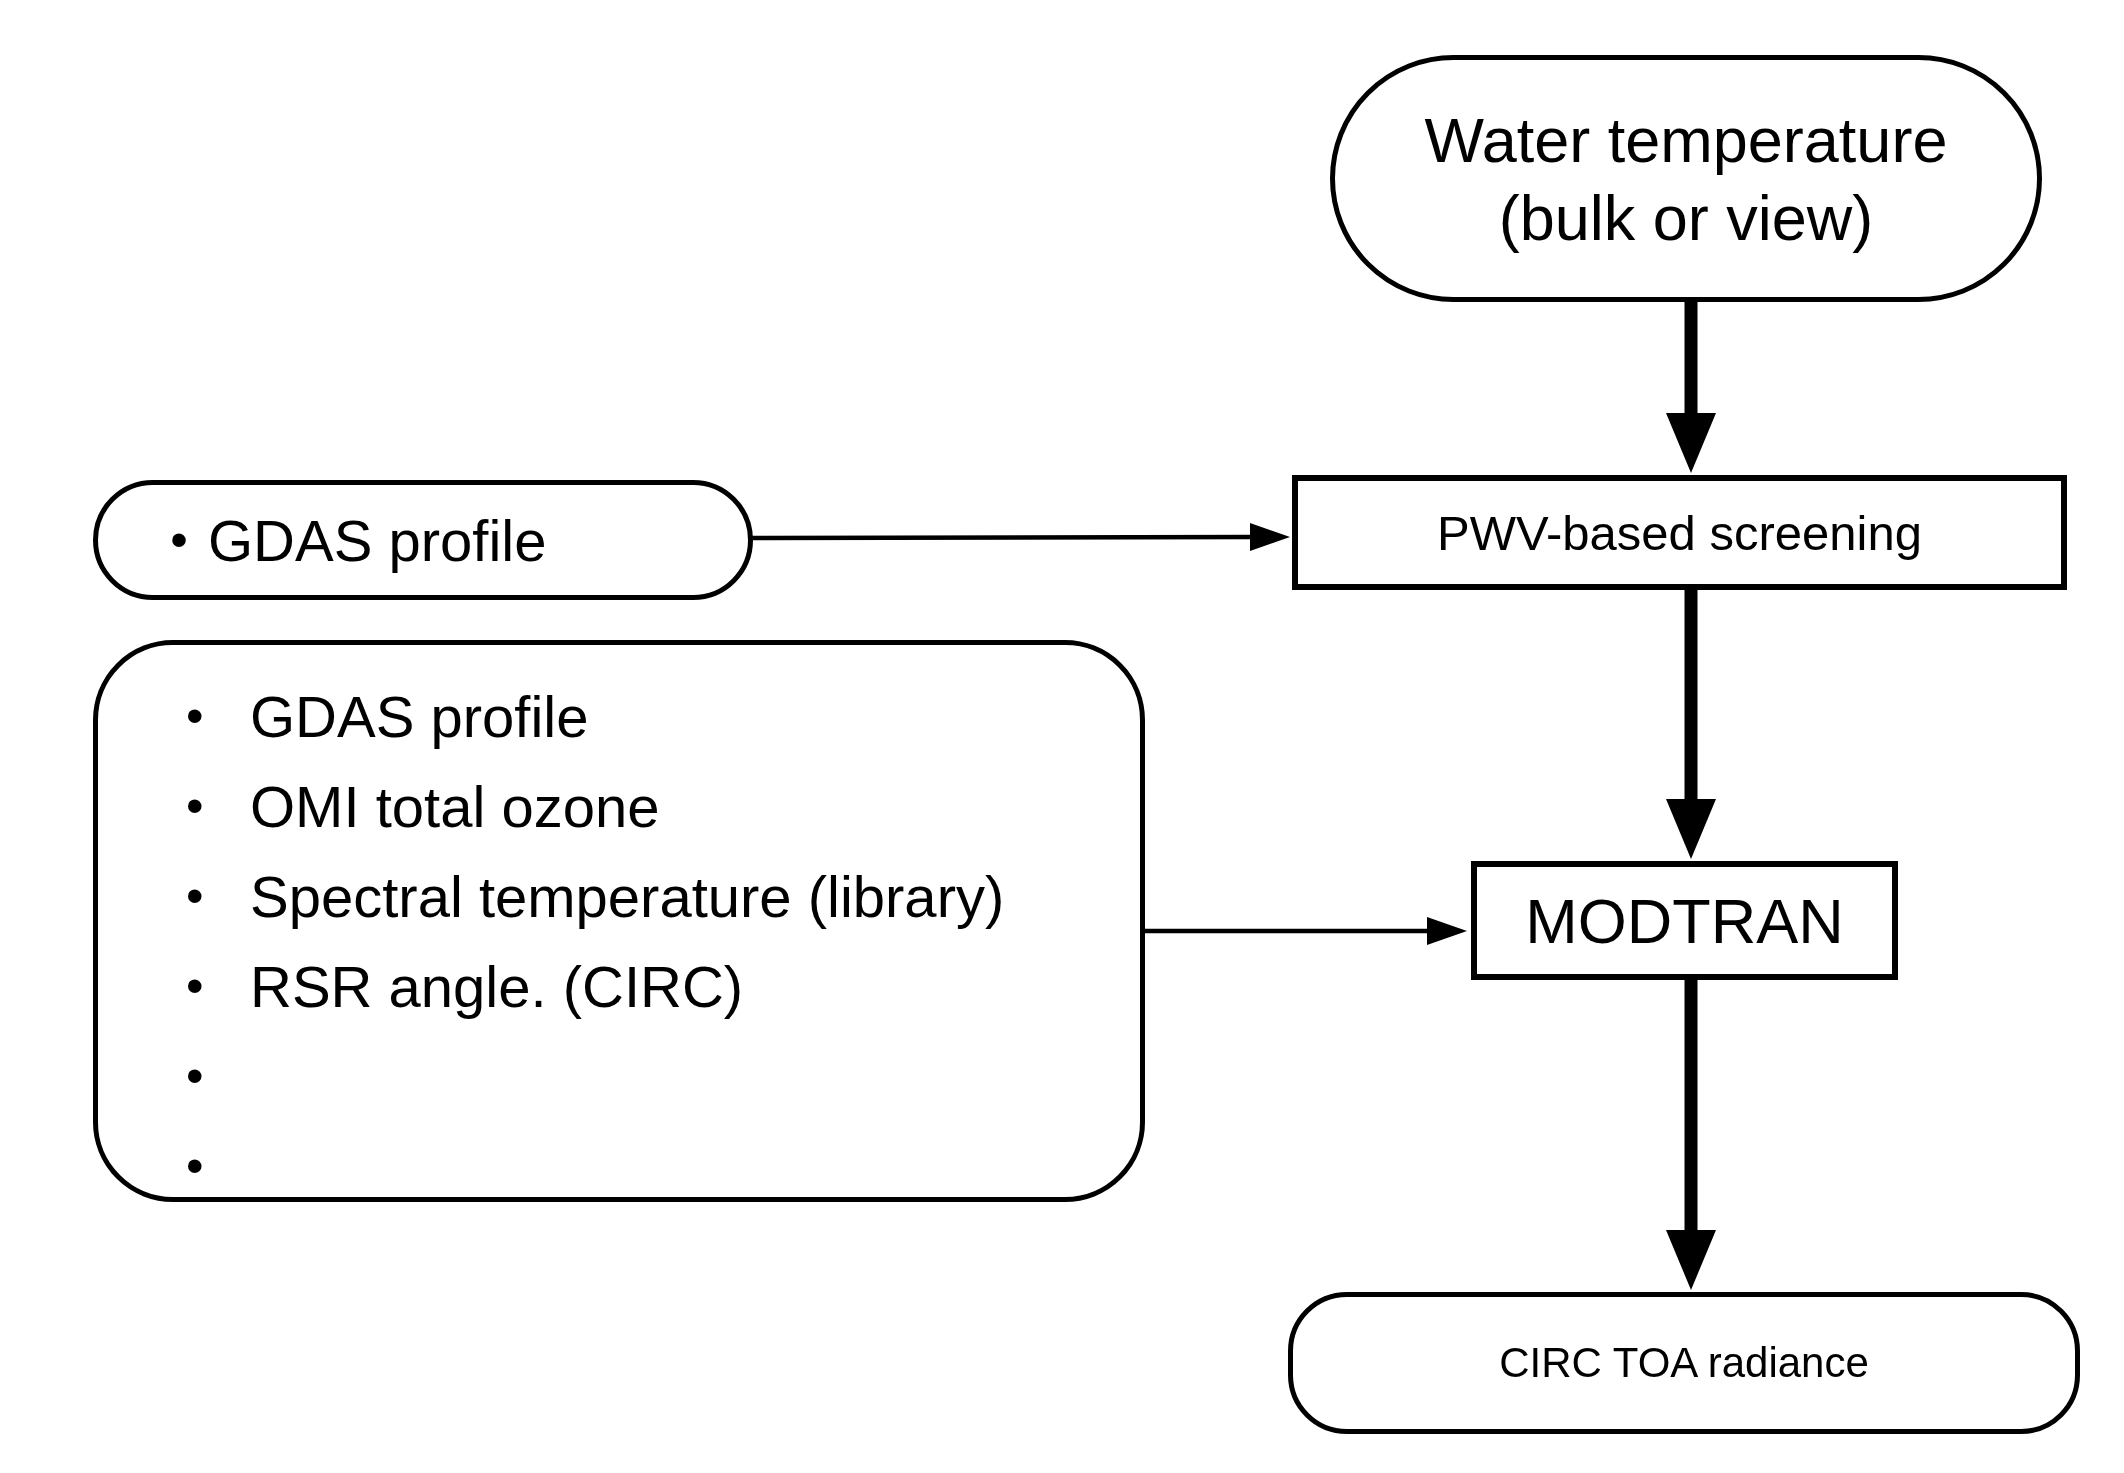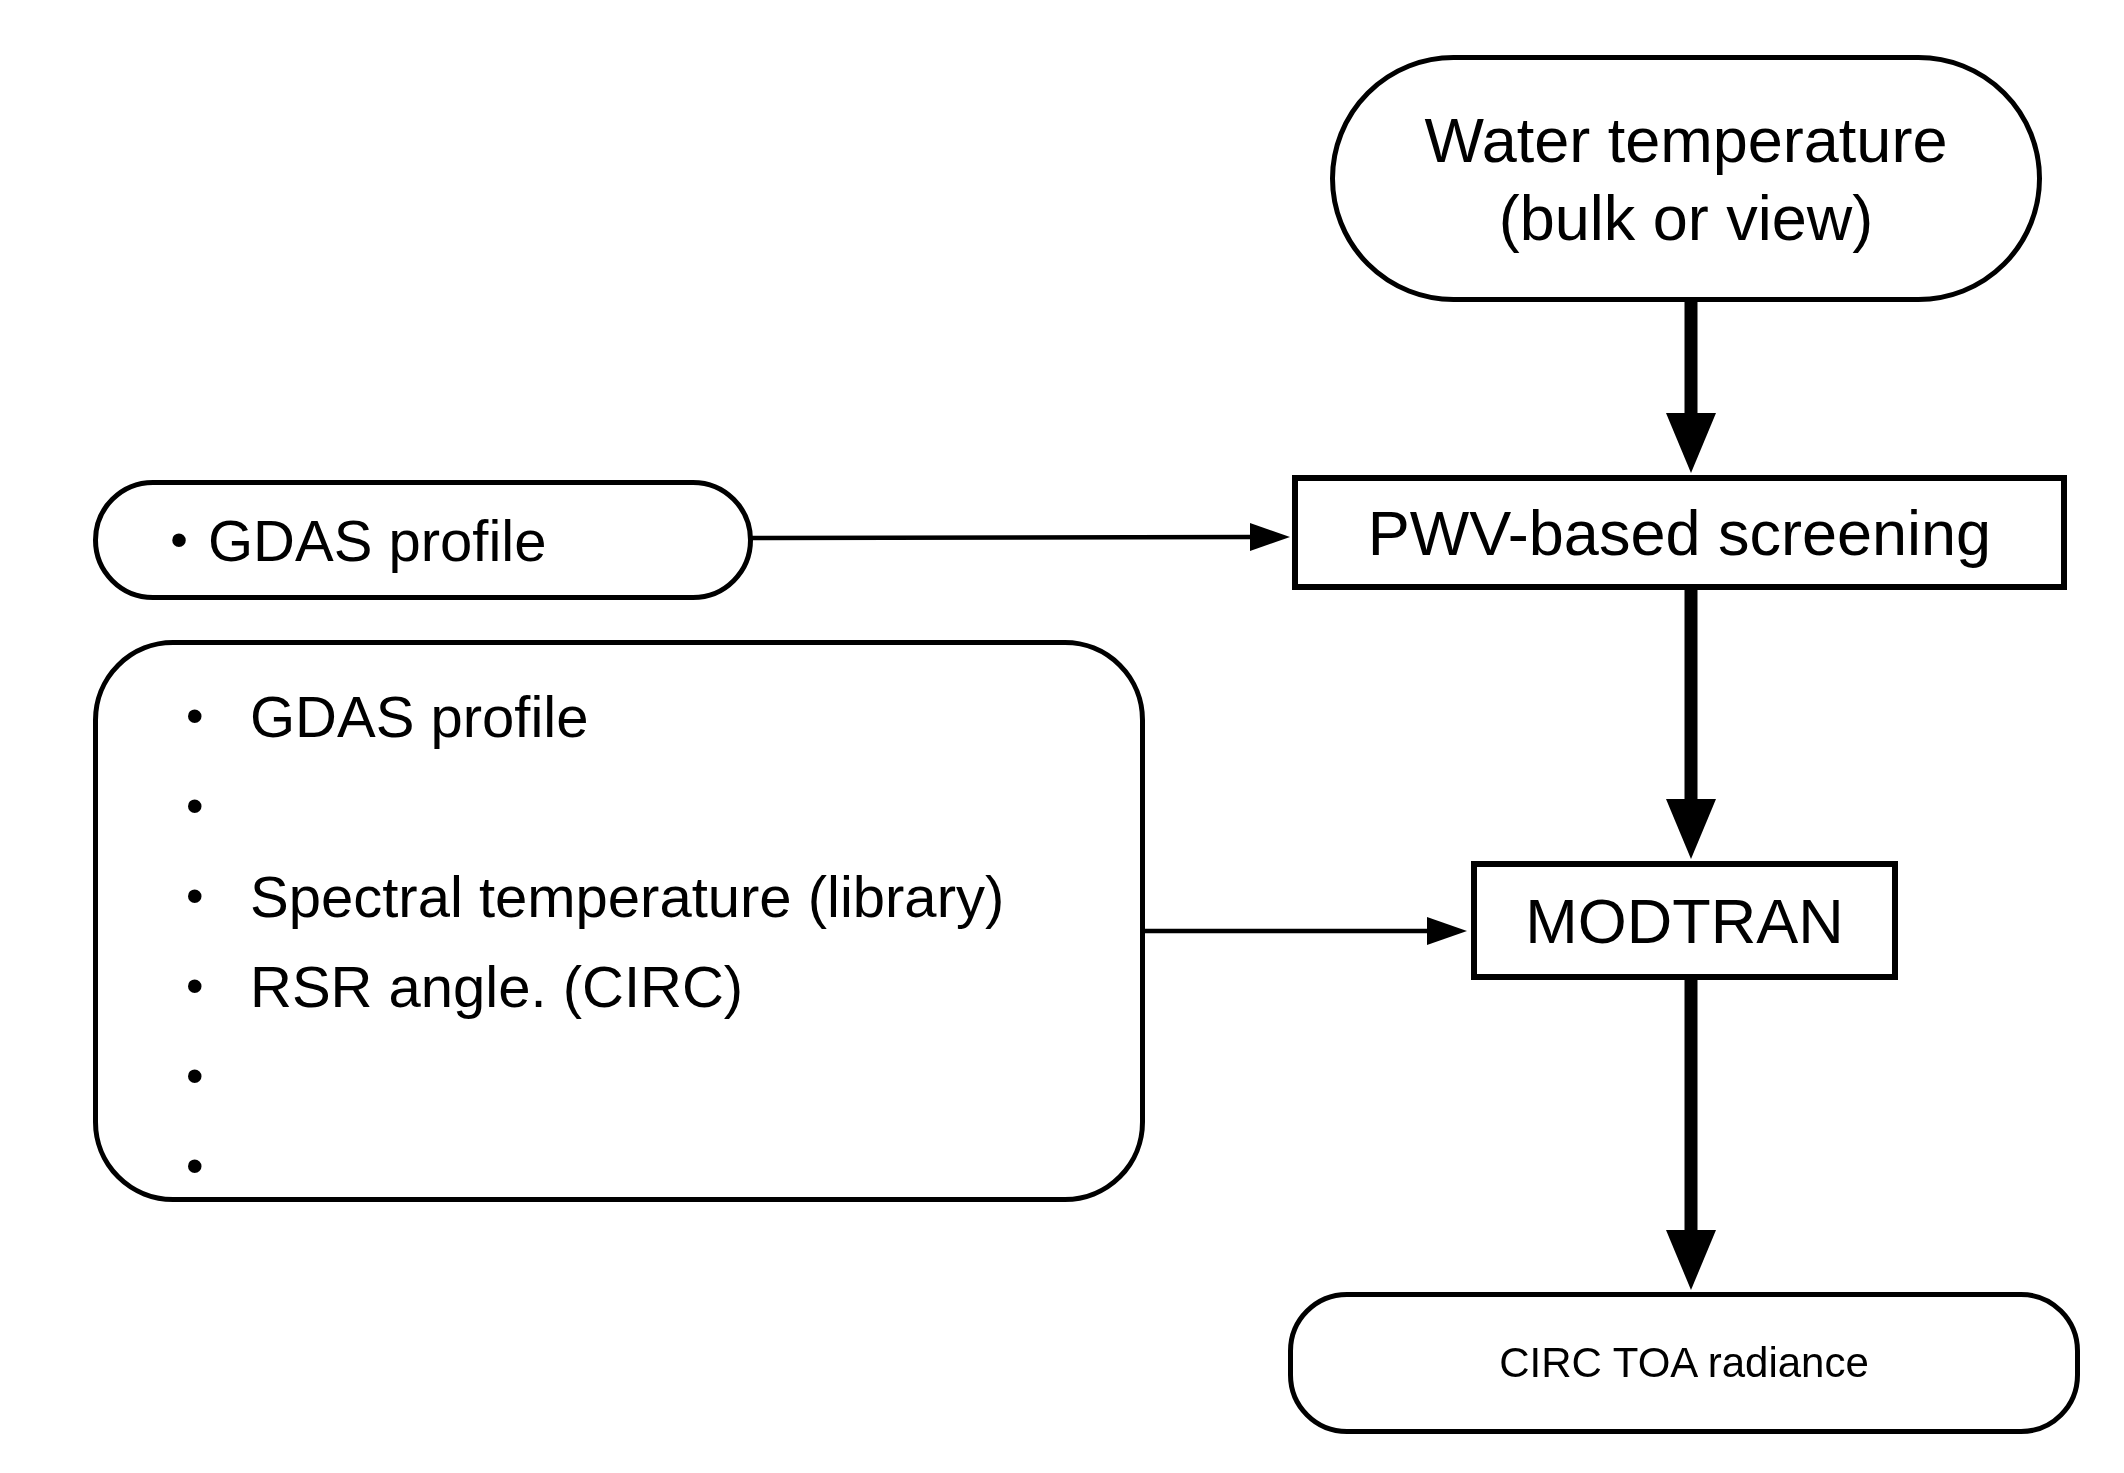--- a/index.html
+++ b/index.html
@@ -38,21 +38,21 @@
   }
   .node.rect { border-width: 6px; border-radius: 0; }
 
   .node.water {
     left: 1285px; top: 55px; width: 712px; height: 247px;
     border-radius: 124px;
     font-size: 63px; line-height: 78px;
   }
   .node.pwv {
     left: 1247px; top: 475px; width: 775px; height: 115px;
-    font-size: 63px;
+    font-size: 49px;
   }
   .node.gdas {
     left: 48px; top: 480px; width: 660px; height: 120px;
     border-radius: 60px;
     justify-content: flex-start;
     padding-left: 52px;
     font-size: 58px;
   }
   .node.inputs {
     left: 48px; top: 640px; width: 1052px; height: 562px;
@@ -138,20 +138,21 @@
   </div>
 
   <div class="node inputs">
     <ul>
       <li>
         <span class="bullet">•</span>
         <span>GDAS profile</span>
       </li>
       <li>
         <span class="bullet">•</span>
+        <span>OMI total ozone</span>
       </li>
       <li>
         <span class="bullet">•</span>
         <span>Spectral temperature (library)</span>
       </li>
       <li>
         <span class="bullet">•</span>
         <span>RSR angle. (CIRC)</span>
       </li>
       <li>

